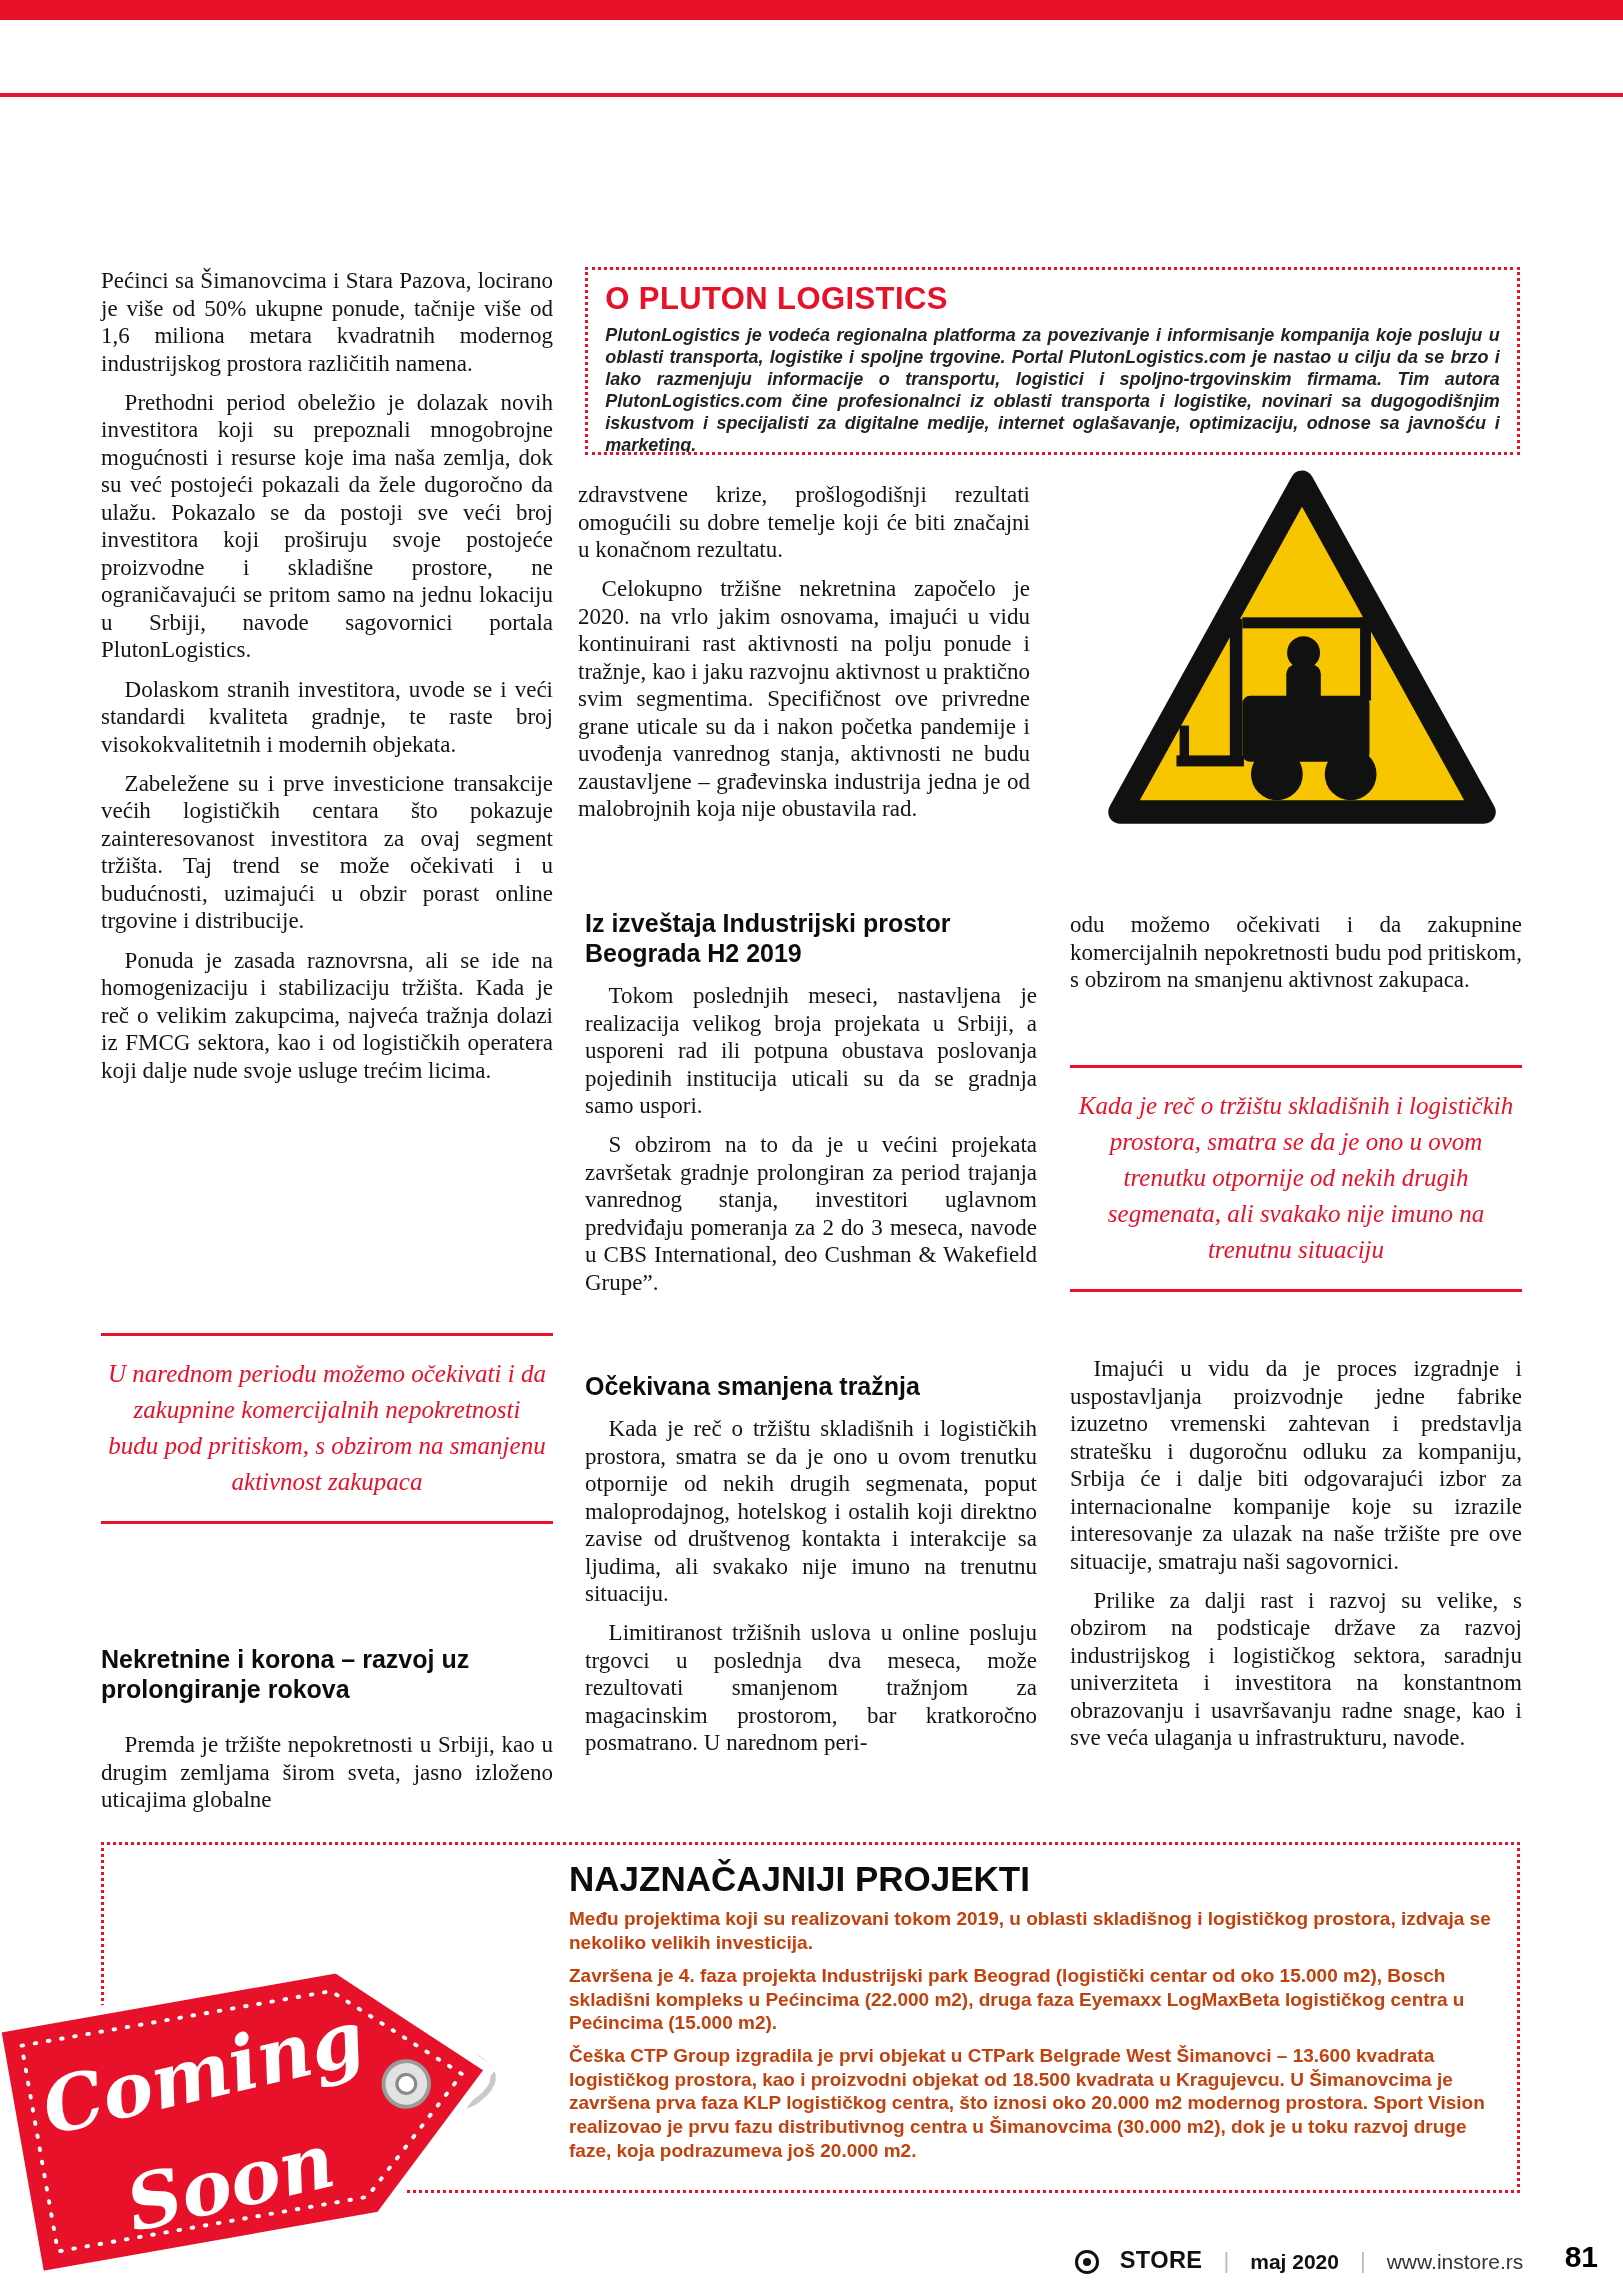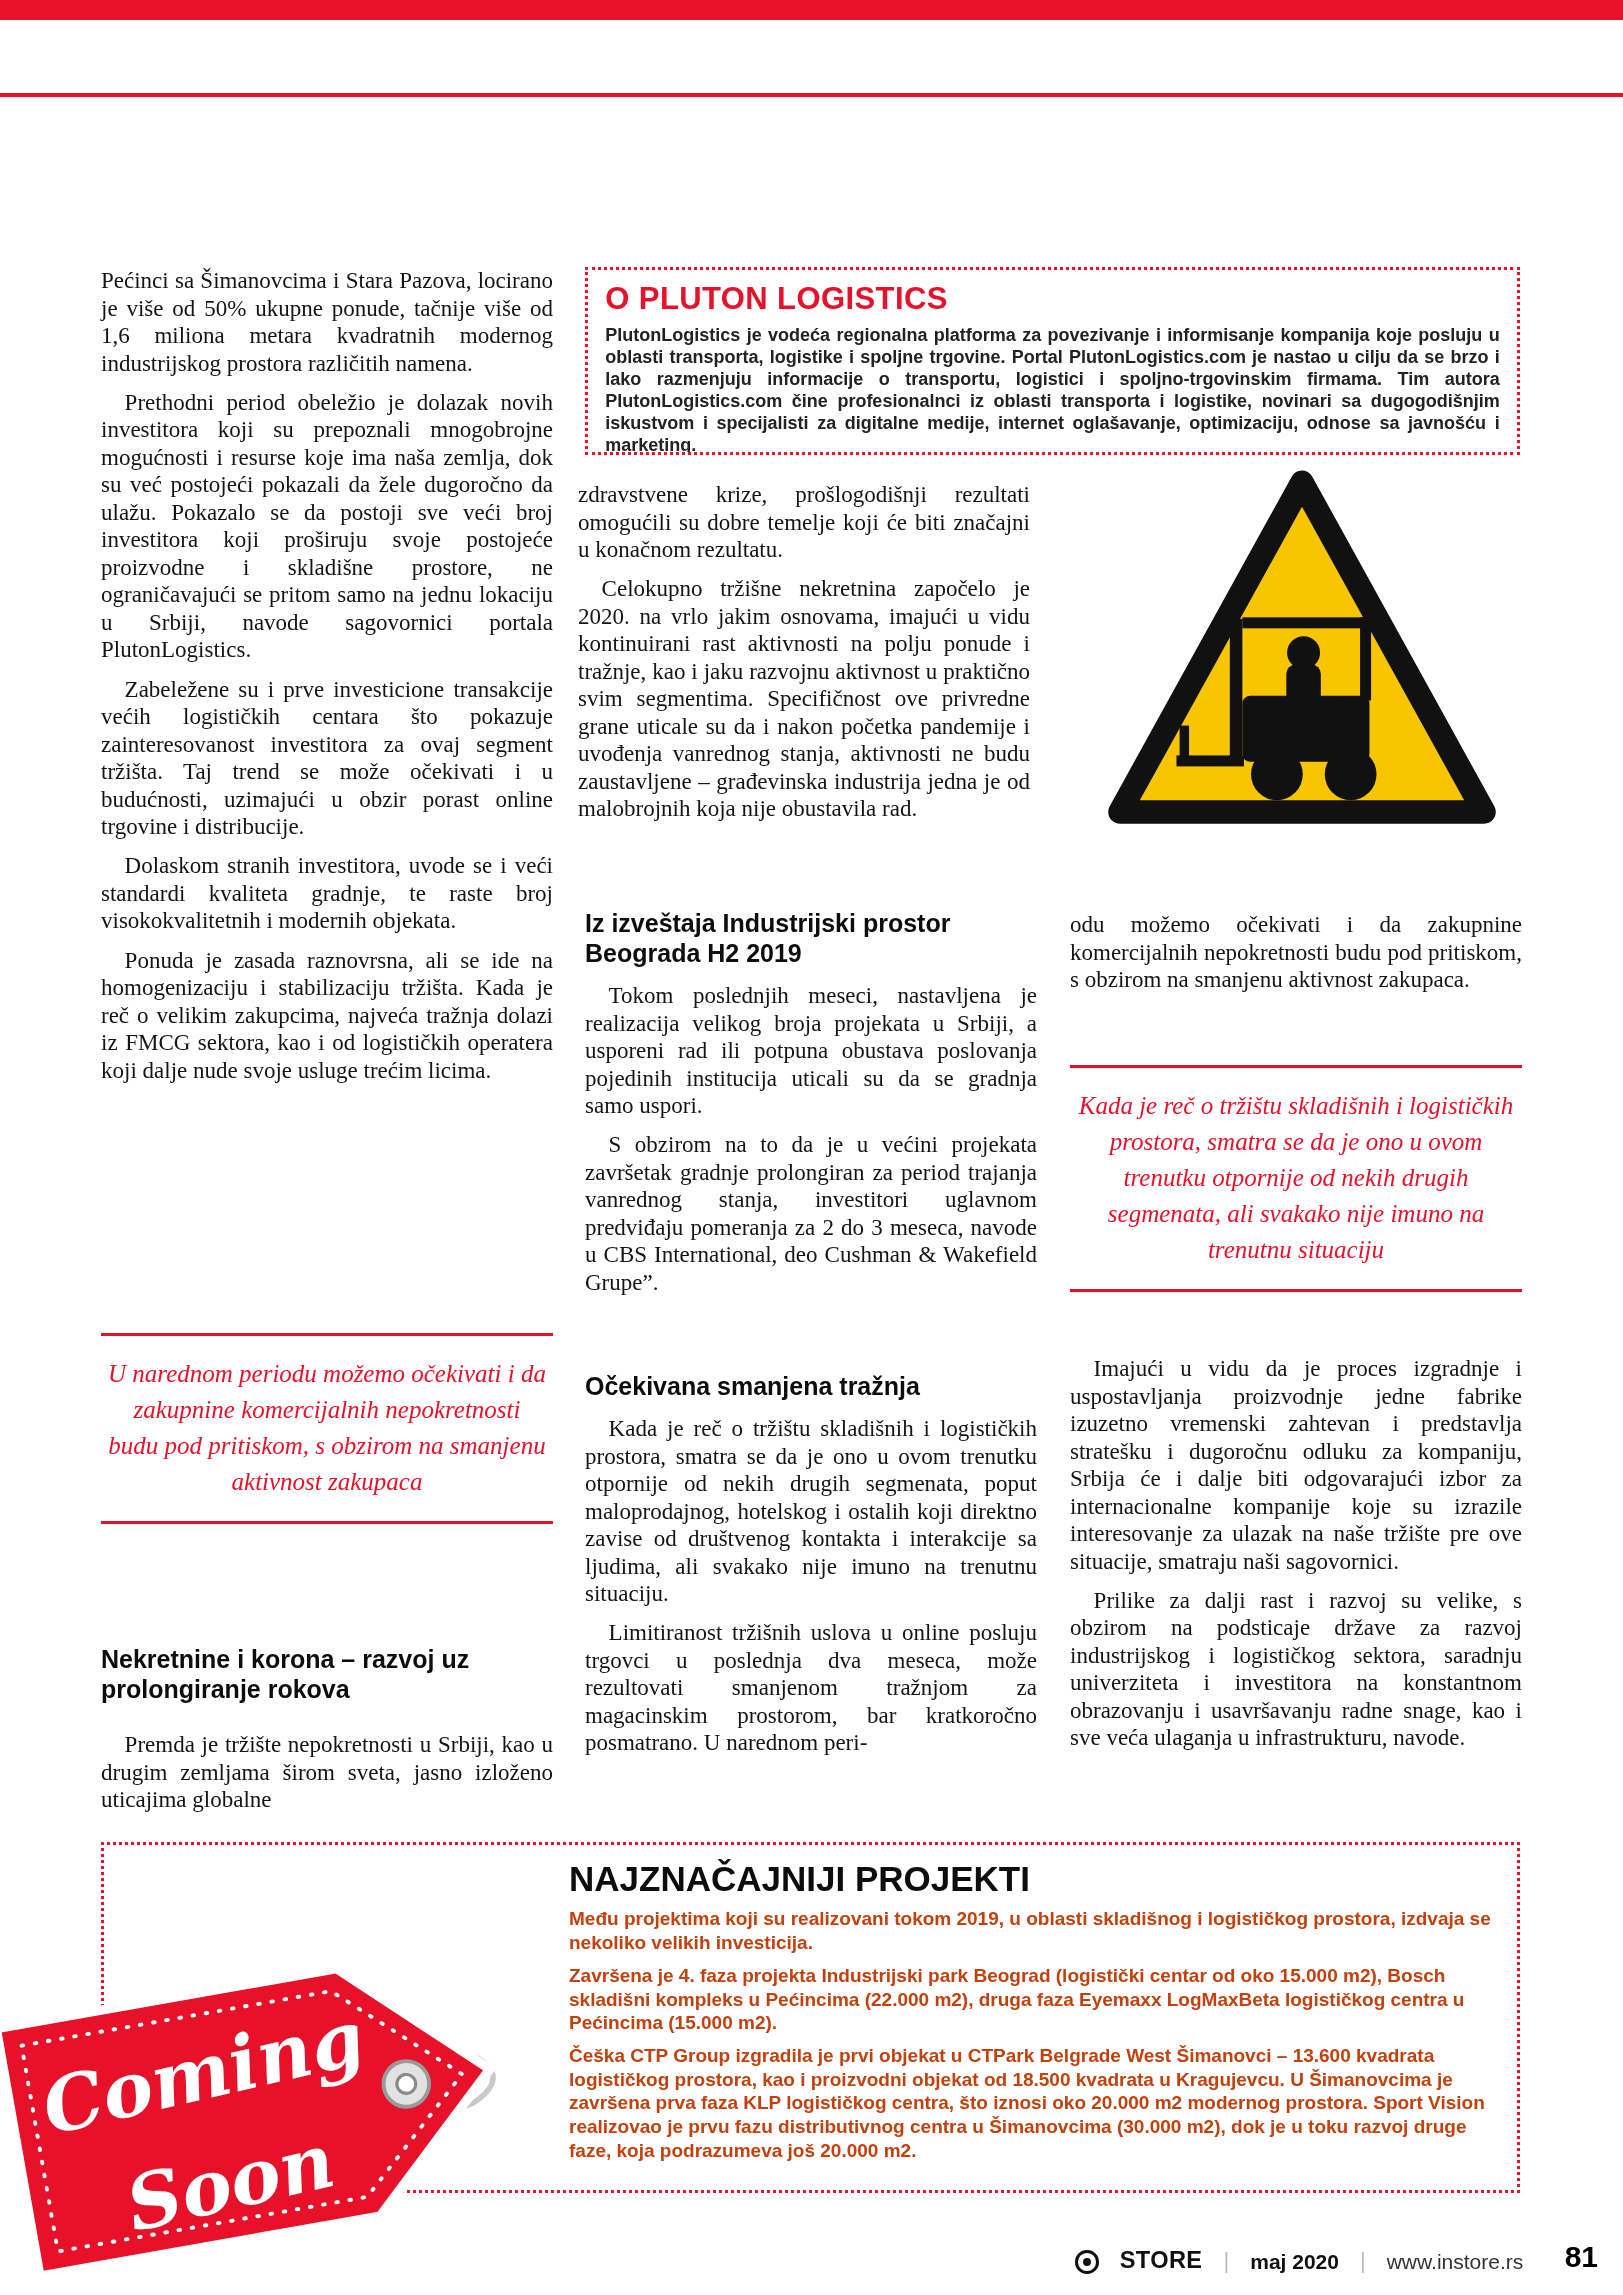--- a/index.html
+++ b/index.html
@@ -34,21 +34,21 @@
   }
 
   .box{ border:3.1px dotted var(--red); background:#fff; }
   .pluton-box{ left:585px; top:267px; width:935px; height:188px; padding:11px 17.3px; overflow:hidden; }
   .pluton-title{
     margin:0 0 7.9px; font-family:"Liberation Sans", sans-serif;
     font-size:31px; line-height:35px; color:var(--red); font-weight:bold; letter-spacing:0.4px;
   }
   .pluton-body{
     font-family:"Liberation Sans", sans-serif; font-weight:bold;
-    font-size:18px; line-height:22px; color:#222; text-align:justify; margin:0;
+    font-size:18px; line-height:22px; color:#222; text-align:justify; margin:0;font-style:italic;
   }
 
   .warning-sign{ left:1098px; top:462px; width:408px; height:375px; }
 
   .projects-box{ left:101px; top:1842px; width:1419px; height:351px; padding:14px 23.6px 9.4px 465px; overflow:hidden; }
   .projects-title{
     margin:0 0 9.4px; font-family:"Liberation Sans", sans-serif;
     font-size:35px; line-height:39px; font-weight:bold; color:#0d0d0d;
   }
   .projects-body p{
@@ -77,22 +77,22 @@
 <body>
 
 <div class="page">
 
   <div class="abs top-band"></div>
   <div class="abs top-rule"></div>
 
   <div class="abs column body-text" style="left:101px; top:267px;">
     <p class="flush">Pećinci sa Šimanovcima i Stara Pazova, locirano je više od 50% ukupne ponude, tačnije više od 1,6 miliona metara kvadratnih modernog industrijskog prostora različitih namena.</p>
     <p>Prethodni period obeležio je dolazak novih investitora koji su prepoznali mnogobrojne mogućnosti i resurse koje ima naša zemlja, dok su već postojeći pokazali da žele dugoročno da ulažu. Pokazalo se da postoji sve veći broj investitora koji proširuju svoje postojeće proizvodne i skladišne prostore, ne ograničavajući se pritom samo na jednu lokaciju u Srbiji, navode sagovornici portala PlutonLogistics.</p>
+    <p>Dolaskom stranih investitora, uvode se i veći standardi kvaliteta gradnje, te raste broj visokokvalitetnih i modernih objekata.</p>
     <p>Zabeležene su i prve investicione transakcije većih logističkih centara što pokazuje zainteresovanost investitora za ovaj segment tržišta. Taj trend se može očekivati i u budućnosti, uzimajući u obzir porast online trgovine i distribucije.</p>
-    <p>Dolaskom stranih investitora, uvode se i veći standardi kvaliteta gradnje, te raste broj visokokvalitetnih i modernih objekata.</p>
     <p>Ponuda je zasada raznovrsna, ali se ide na homogenizaciju i stabilizaciju tržišta. Kada je reč o velikim zakupcima, najveća tražnja dolazi iz FMCG sektora, kao i od logističkih operatera koji dalje nude svoje usluge trećim licima.</p>
   </div>
 
   <div class="abs column pull-quote" style="left:101px; top:1333px;">U narednom periodu možemo očekivati i da zakupnine komercijalnih nepokretnosti budu pod pritiskom, s obzirom na smanjenu aktivnost zakupaca</div>
 
   <h3 class="abs column col-heading" style="left:101px; top:1644px;">Nekretnine i korona – razvoj uz prolongiranje rokova</h3>
 
   <div class="abs column body-text" style="left:101px; top:1731px;">
     <p>Premda je tržište nepokretnosti u Srbiji, kao u drugim zemljama širom sveta, jasno izloženo uticajima globalne</p>
   </div>

